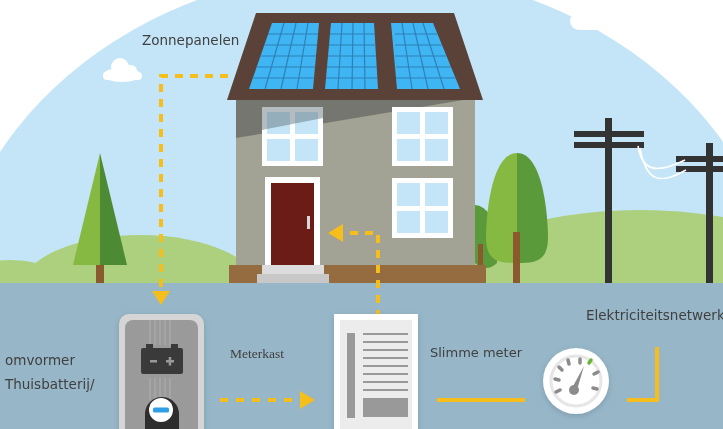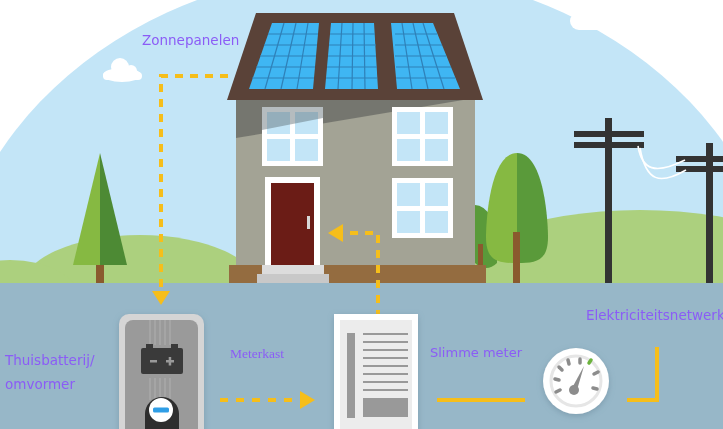--- a/index.html
+++ b/index.html
@@ -1,19 +1,19 @@
 <!DOCTYPE html>
 <html><head>
 <meta charset="utf-8">
 <style>
   html, body { margin:0; padding:0; background:#ffffff; }
   body { width:723px; height:429px; overflow:hidden; position:relative;
          font-family:"Liberation Sans", "DejaVu Sans", sans-serif; }
   #scene { position:absolute; left:0; top:0; width:723px; height:429px; }
-  .label { position:absolute; color:#8b5cf6; font-size:14px; line-height:19px;
+  .label { position:absolute; color:#404040; font-size:14px; line-height:19px;
            font-family:"DejaVu Sans", "Liberation Sans", sans-serif; white-space:nowrap; }
   #lbl-panels { left:142px; top:31px; font-size:13.5px; }
   #lbl-battery { left:5px; top:348px; font-size:13.5px; line-height:24px; white-space:normal; width:110px; }
   #lbl-meterkast { left:230px; top:344px; font-size:13.5px;font-family:Liberation Serif, serif; }
   #lbl-smart { left:430px; top:343px; font-size:13px; }
   #lbl-grid { left:586px; top:306px; font-size:13.5px; }
 </style>
 </head>
 <body>
 
@@ -230,18 +230,18 @@
       <line x1="593" y1="388" x2="597" y2="389"></line>
     </g>
     <line x1="589" y1="363" x2="591" y2="360" stroke="#6cb33e" stroke-width="3.5" stroke-linecap="round"></line>
     <polygon points="584,366 577,390 572,388" fill="#8c8c8c"></polygon>
     <circle cx="574" cy="390" r="5" fill="#8c8c8c"></circle>
   </g>
 </svg>
 
 <div id="lbl-panels" class="label">Zonnepanelen</div>
 <div id="lbl-battery" class="label">
+  <div>omvormer</div>
   <div>Thuisbatterij/</div>
-  <div>omvormer</div>
 </div>
 <div id="lbl-meterkast" class="label">Meterkast</div>
 <div id="lbl-smart" class="label">Slimme meter</div>
 <div id="lbl-grid" class="label">Elektriciteitsnetwerk</div>
 
 </body></html>

